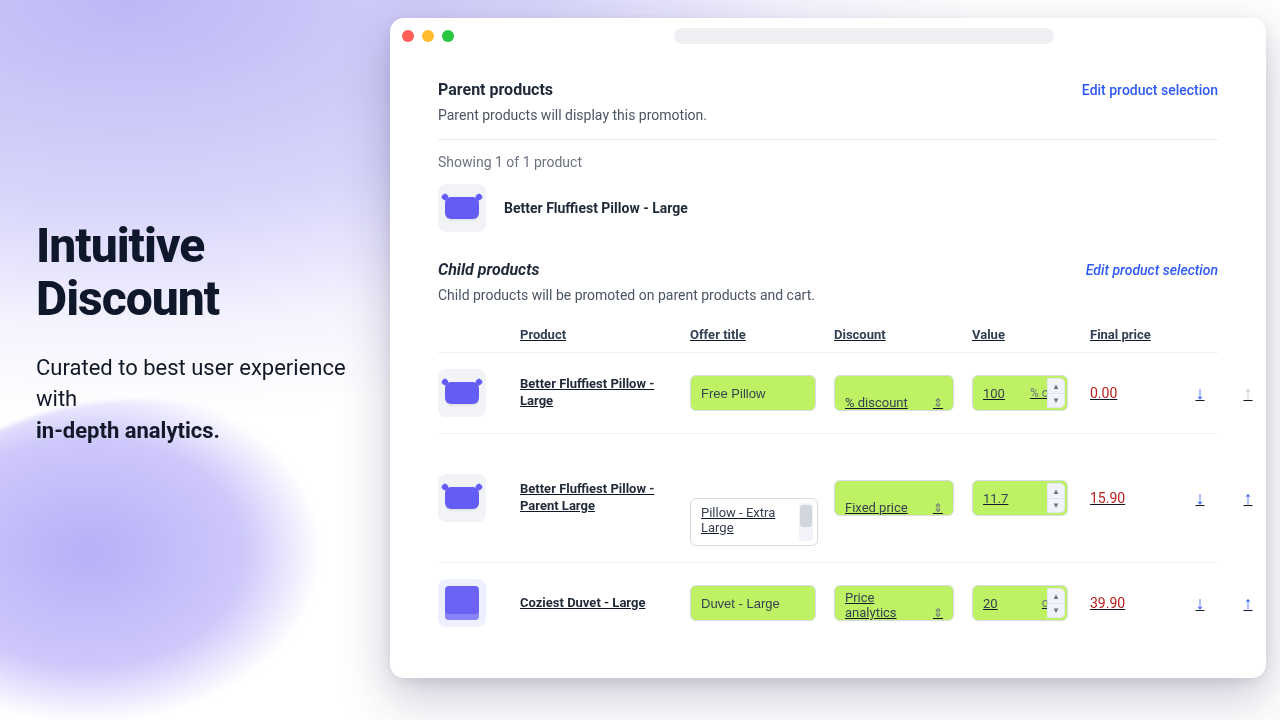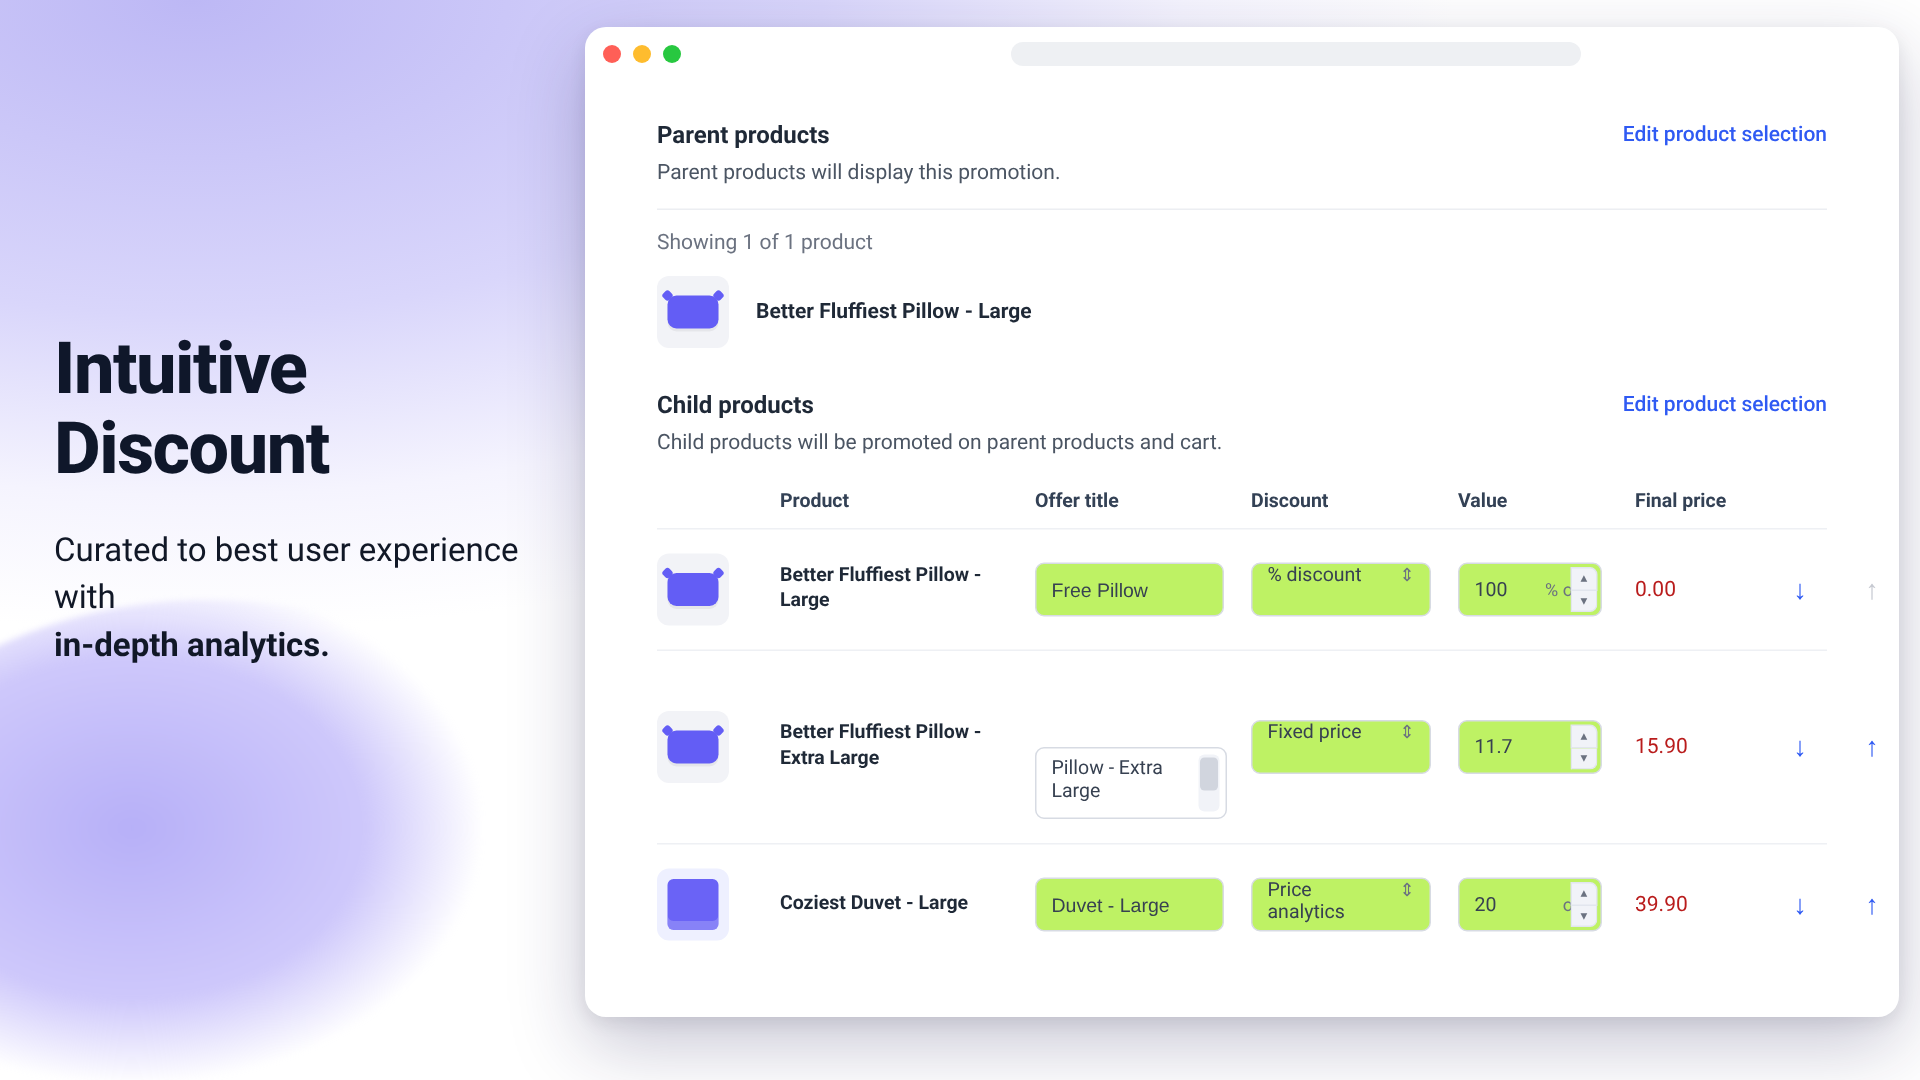--- a/index.html
+++ b/index.html
@@ -46,31 +46,31 @@
 
   .product-row { display:flex; align-items:center; gap:18px; margin-top: 14px; }
   .thumb { width:48px; height:48px; border-radius:8px; background:#f2f3f7; display:flex; align-items:center; justify-content:center; }
   .thumb.alt { background:#eef0ff; }
   .pillow-icon { width:34px; height:22px; background:#635df5; border-radius:6px; position:relative; box-shadow: 0 2px 0 rgba(0,0,0,0.05); }
   .pillow-icon:before, .pillow-icon:after { content:""; position:absolute; top:-3px; width:6px; height:6px; background:#635df5; border-radius:2px; transform:rotate(45deg);} 
   .pillow-icon:before{ left:-3px;} .pillow-icon:after{ right:-3px;}
   .square-icon { width:34px; height:34px; border-radius:4px; background:#6a63f6; box-shadow: inset 0 -6px 0 rgba(255,255,255,0.2); }
   .pname { font-size:14px; font-weight:700; color:#1f2937; }
 
-  .grid { margin-top: 10px; }
+  .grid { margin-top: 10px; text-decoration: underline; }
   .grid-header, .grid-row { display:grid; grid-template-columns: 72px 160px 134px 128px 108px 86px 38px 38px; align-items:center; gap: 10px; }
   .grid-header { padding: 14px 0 10px 0; font-size:13px; color:#334155; font-weight:700; }
   .grid-row { padding: 16px 0; border-top:1px solid #eef0f4; }
   .col-product .pname { font-size:13px; line-height:1.3; }
 
   .input, .select, .number {
     height: 36px; border:1px solid #d7dbe3; border-radius:6px; background:#bef264; font-size:13px; color:#374151; padding: 0 10px;
   }
   .input { width: 126px; }
-  .select { width: 120px; display:flex; align-items:flex-start; justify-content:space-between; gap:16px; }
+  .select { width: 120px; display:flex; align-items:flex-end; justify-content:space-between; gap:16px; }
   .select .caret { font-size:12px; color:#6b7280; }
   .number { width: 96px; display:flex; align-items:center; justify-content:space-between; position:relative; }
   .number .val { min-width: 28px; }
   .number .suffix { color:#6b7280; font-size:12px; }
   .spinner { position:absolute; right:2px; top:2px; bottom:2px; width:18px; display:flex; flex-direction:column; }
   .spinner .btn { flex:1; background:#f1f3f8; border:1px solid #e2e6ee; display:flex; align-items:center; justify-content:center; font-size:9px; color:#6b7280; }
   .spinner .btn:first-child { border-top-right-radius:5px; }
   .spinner .btn:last-child { border-bottom-right-radius:5px; border-top:none; }
   .scroll-input { width: 128px; height: 48px; border:1px solid #d7dbe3; border-radius:6px; padding: 6px 22px 6px 10px; position:relative; font-size:13px; color:#374151;margin-top:48px; }
   .scroll-input .track { position:absolute; right:4px; top:4px; bottom:4px; width:14px; background:#f1f3f8; border-radius:4px; }
@@ -115,21 +115,21 @@
     <div class="sec-desc">Parent products will display this promotion.</div>
     <div class="rule"></div>
     <div class="muted">Showing 1 of 1 product</div>
     <div class="product-row">
       <div class="thumb">
           <div class="pillow-icon"></div>
         </div>
       <div class="pname">Better Fluffiest Pillow - Large</div>
     </div>
 
-    <div class="sec-head" style="margin-top:28px;">
+    <div class="sec-head" style="margin-top:28px;font-style:italic;">
       <div class="sec-title">Child products</div>
       <div class="link">Edit product selection</div>
     </div>
     <div class="sec-desc">Child products will be promoted on parent products and cart.</div>
 
     <div class="grid">
       <div class="grid-header">
         <div></div>
         <div>Product</div>
         <div>Offer title</div>
@@ -167,21 +167,21 @@
         <div class="arrow dim">
             <span>↑</span>
           </div>
       </div>
 
       <div class="grid-row">
         <div class="thumb">
             <div class="pillow-icon"></div>
           </div>
         <div class="col-product">
-            <div class="pname">Better Fluffiest Pillow - Extra Large</div>
+            <div class="pname">Better Fluffiest Pillow - Parent Large</div>
           </div>
         <div>
           <div class="scroll-input">
             <div>Pillow - Extra Large</div>
             <div class="track"></div>
             <div class="thumbb"></div>
           </div>
         </div>
         <div class="select">
           <span>Fixed price</span>

